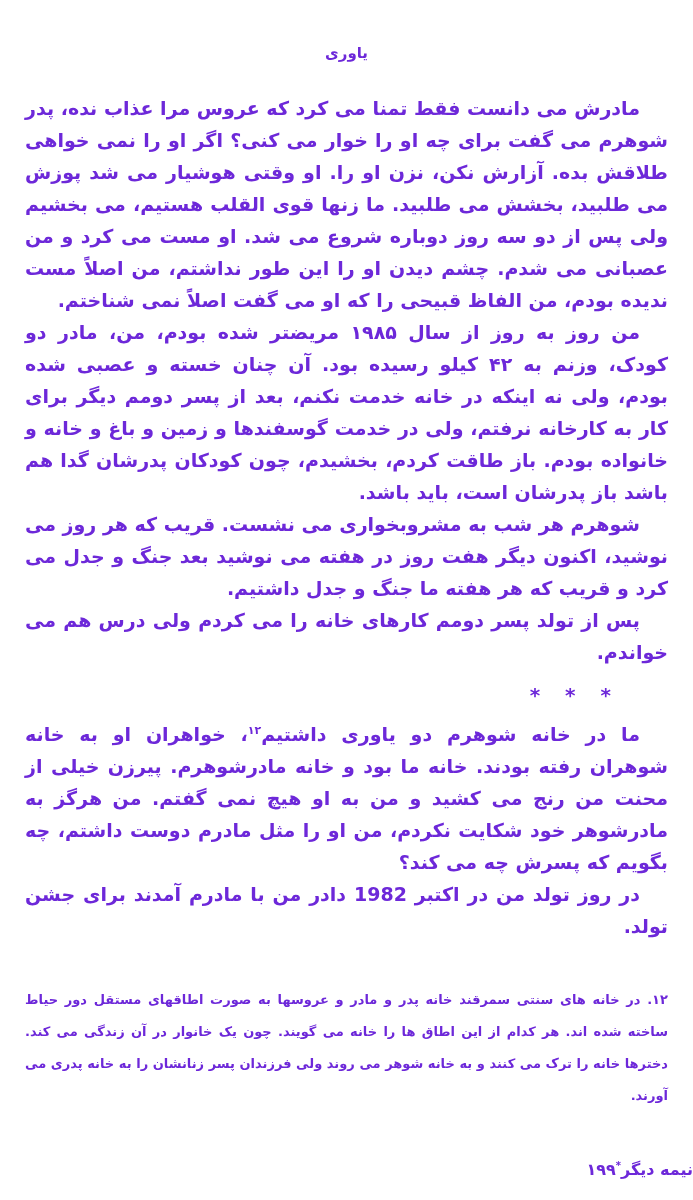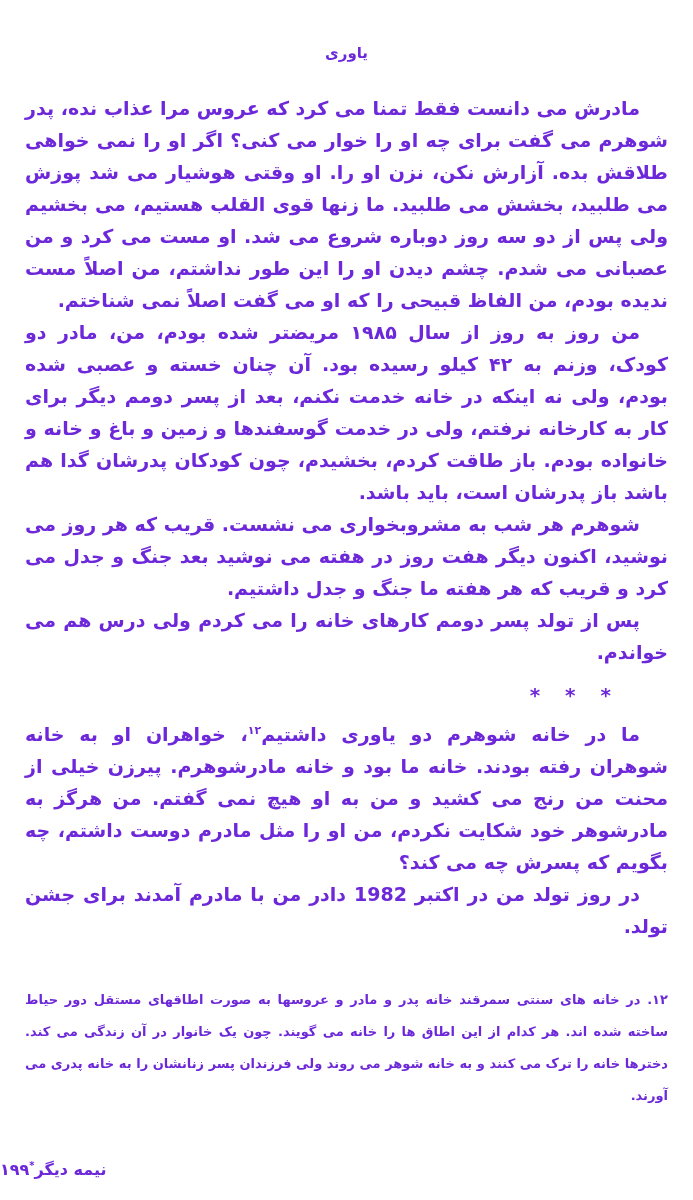--- a/index.html
+++ b/index.html
@@ -67,21 +67,21 @@
     font-size: 13px;
     font-weight: bold;
     line-height: 32px;
   }
   .page-footer {
     position: absolute;
     top: 1160px;
     left: 0;
     right: 0;
     direction: rtl;
-    text-align: left;
+    text-align: right;
     font-size: 16px;
     font-weight: bold;
   }
   .page-footer sup {
     font-size: 10px;
     line-height: 0;
   }
 </style>
 </head>
 <body>

